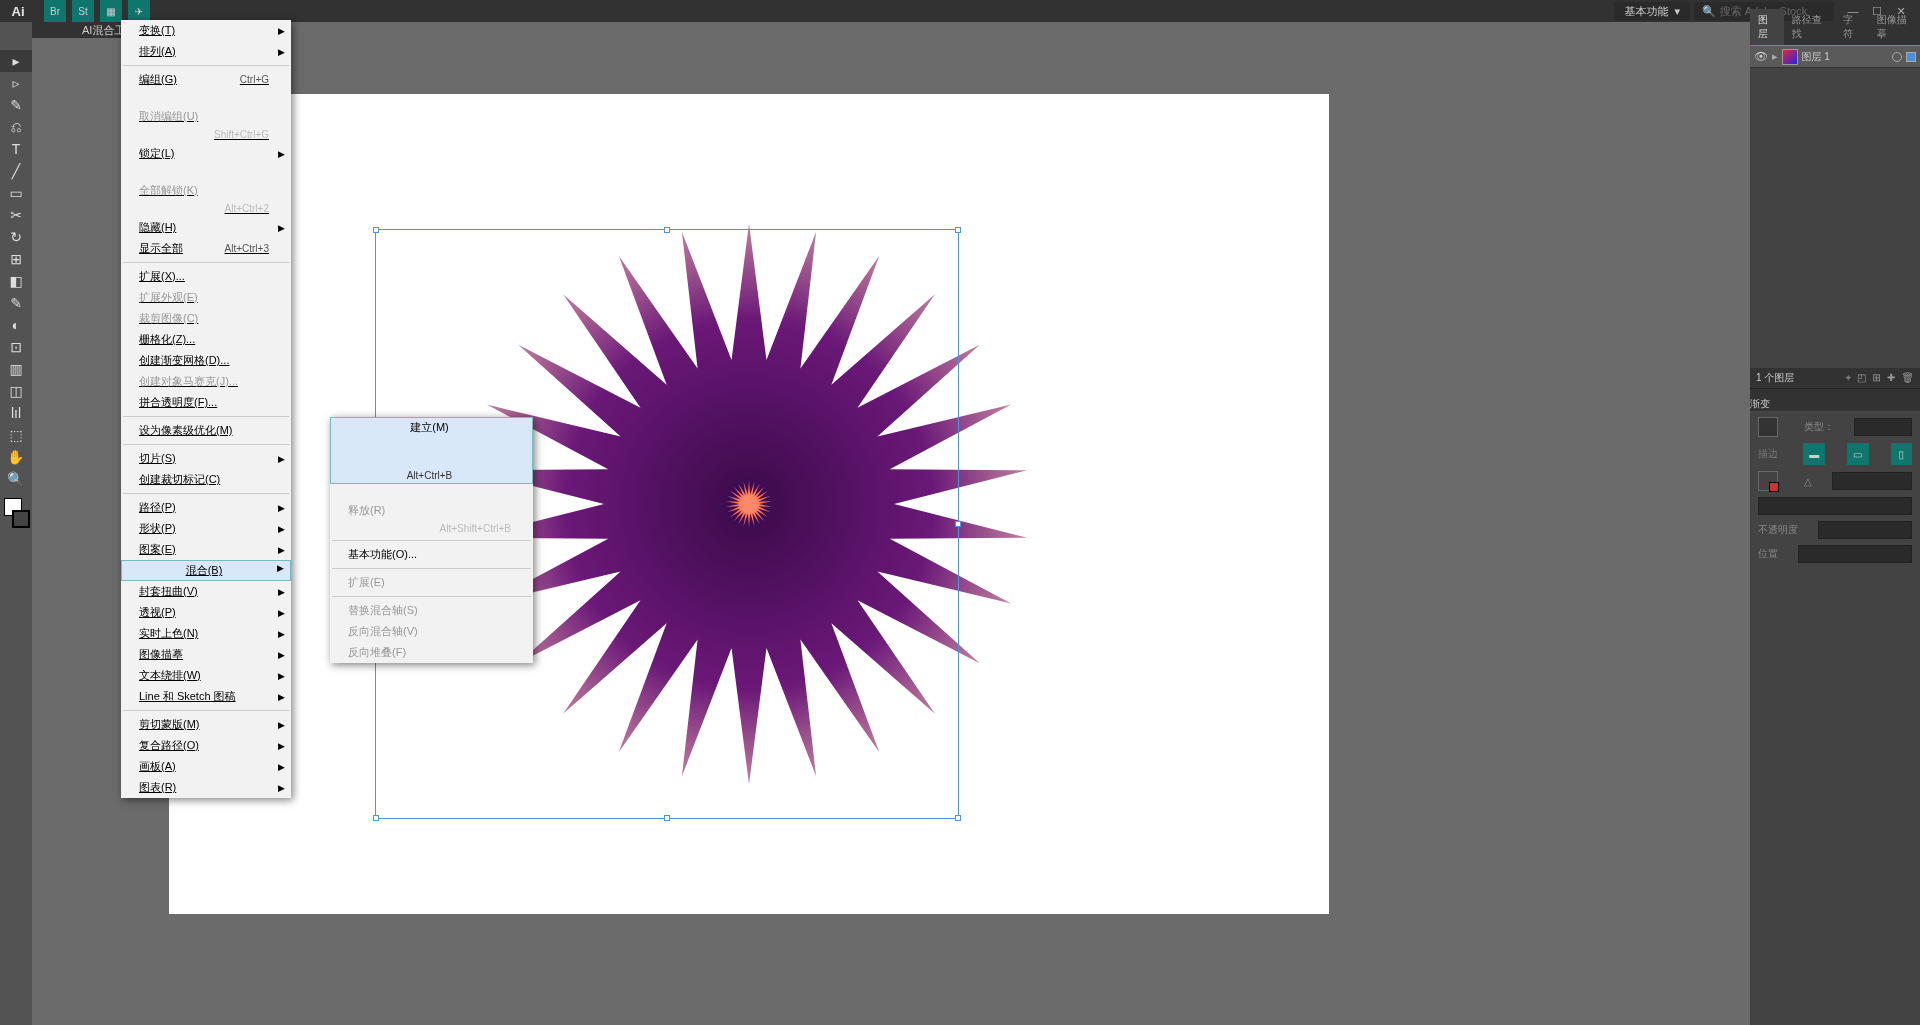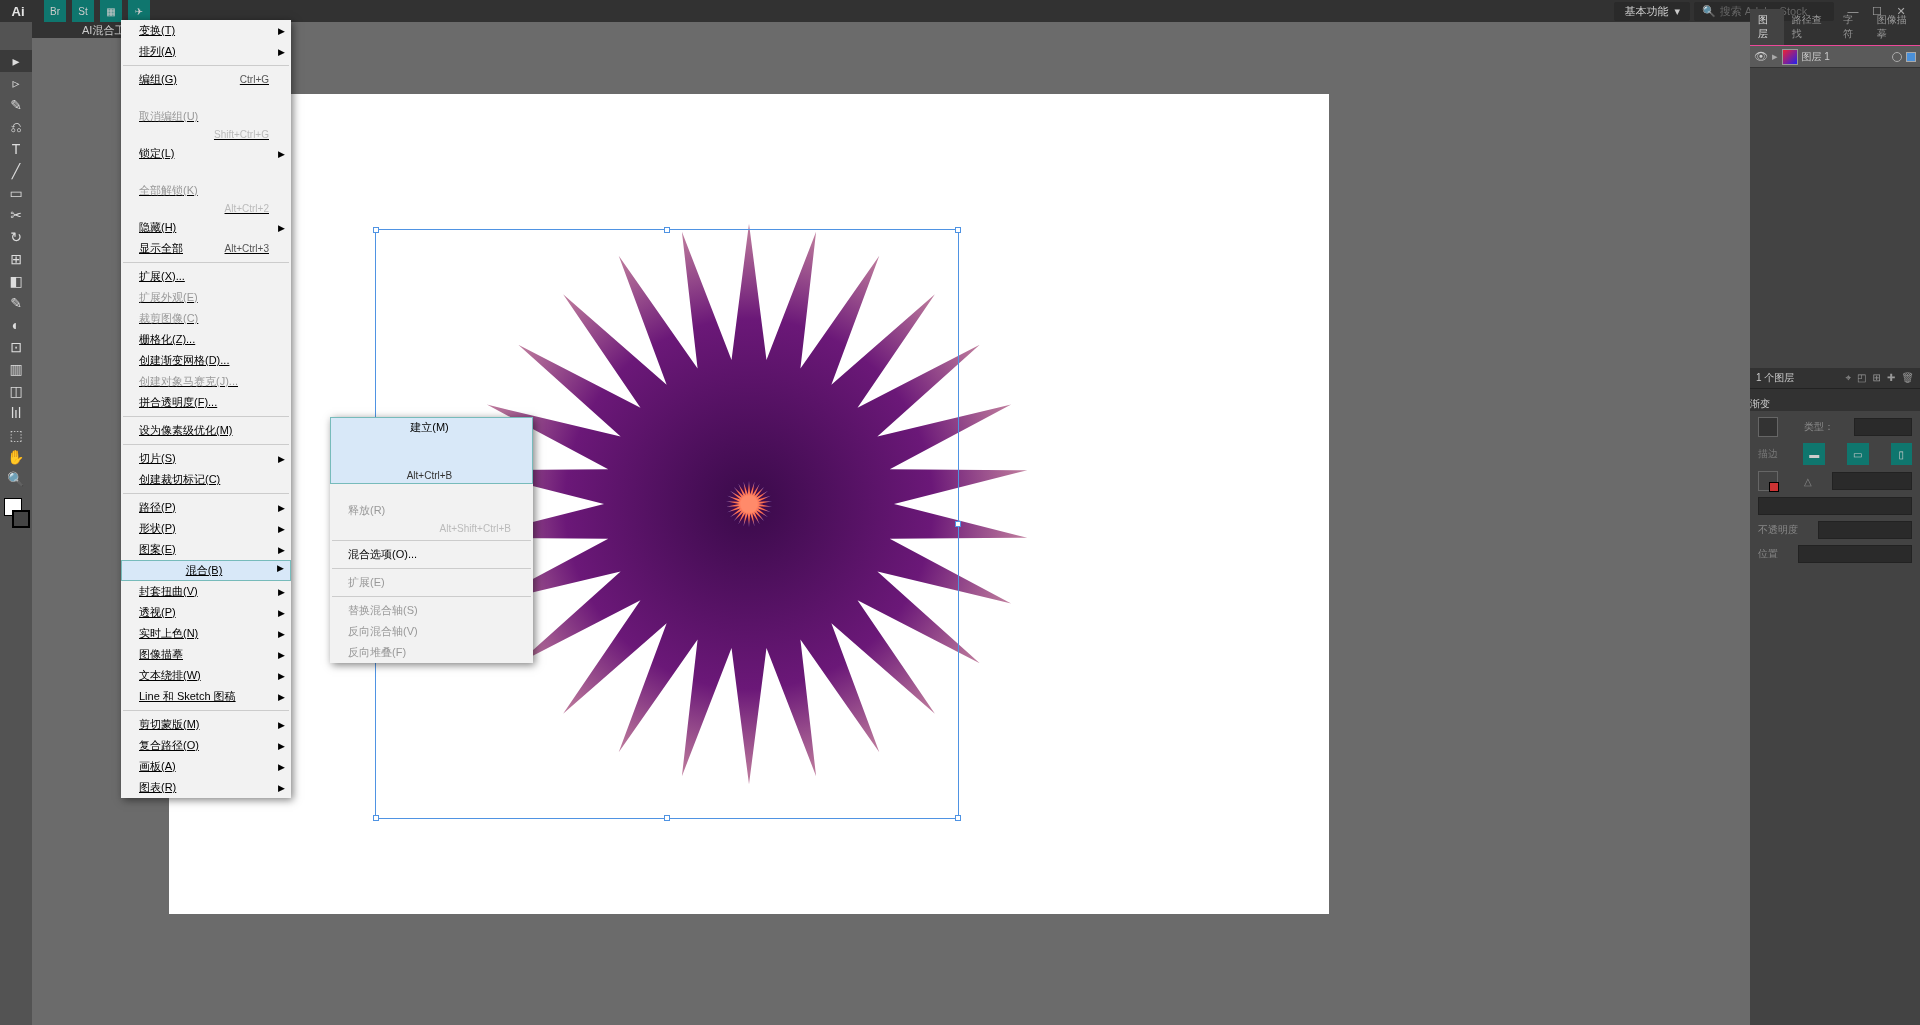--- a/index.html
+++ b/index.html
@@ -360,21 +360,21 @@
     <div class="dd-row hover">
       <span>建立(M)</span>
       <span class="shortcut">Alt+Ctrl+B</span>
     </div>
     <div class="dd-row disabled">
       <span>释放(R)</span>
       <span class="shortcut">Alt+Shift+Ctrl+B</span>
     </div>
     <div class="dd-sep"></div>
     <div class="dd-row">
-      <span>混合选项(O)...</span>
+      <span>基本功能(O)...</span>
     </div>
     <div class="dd-sep"></div>
     <div class="dd-row disabled">
       <span>扩展(E)</span>
     </div>
     <div class="dd-sep"></div>
     <div class="dd-row disabled">
       <span>替换混合轴(S)</span>
     </div>
     <div class="dd-row disabled">

